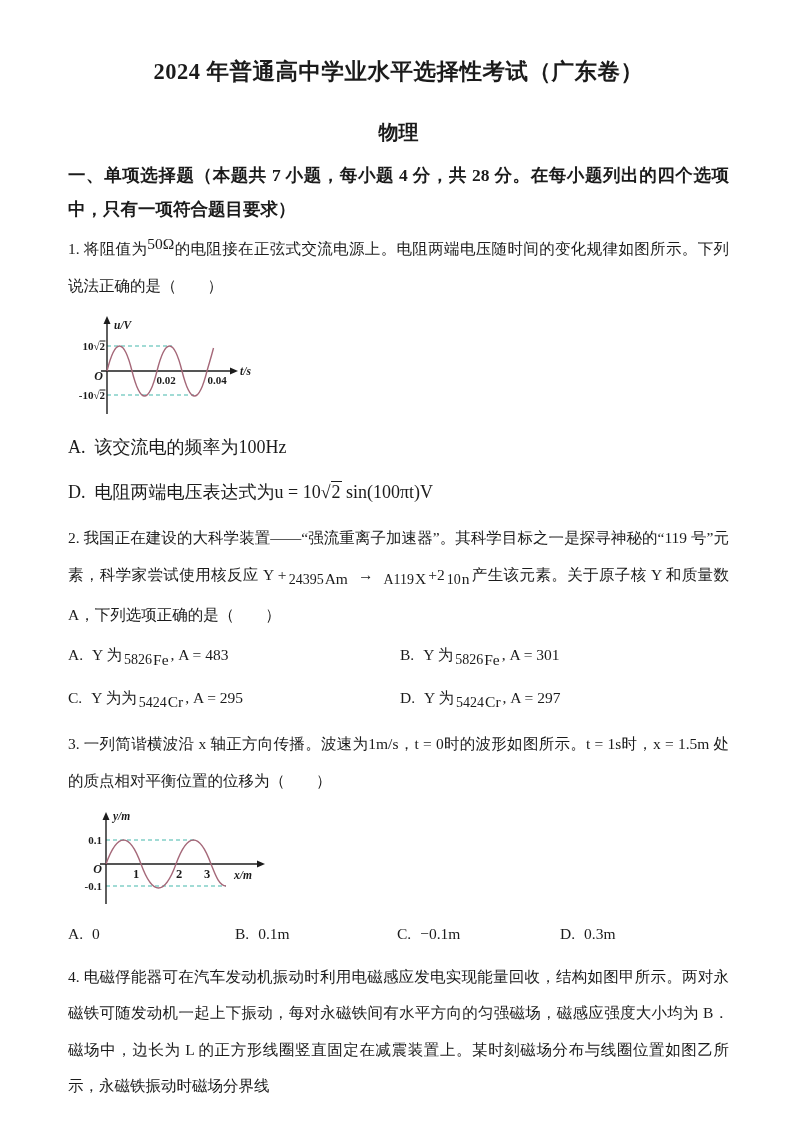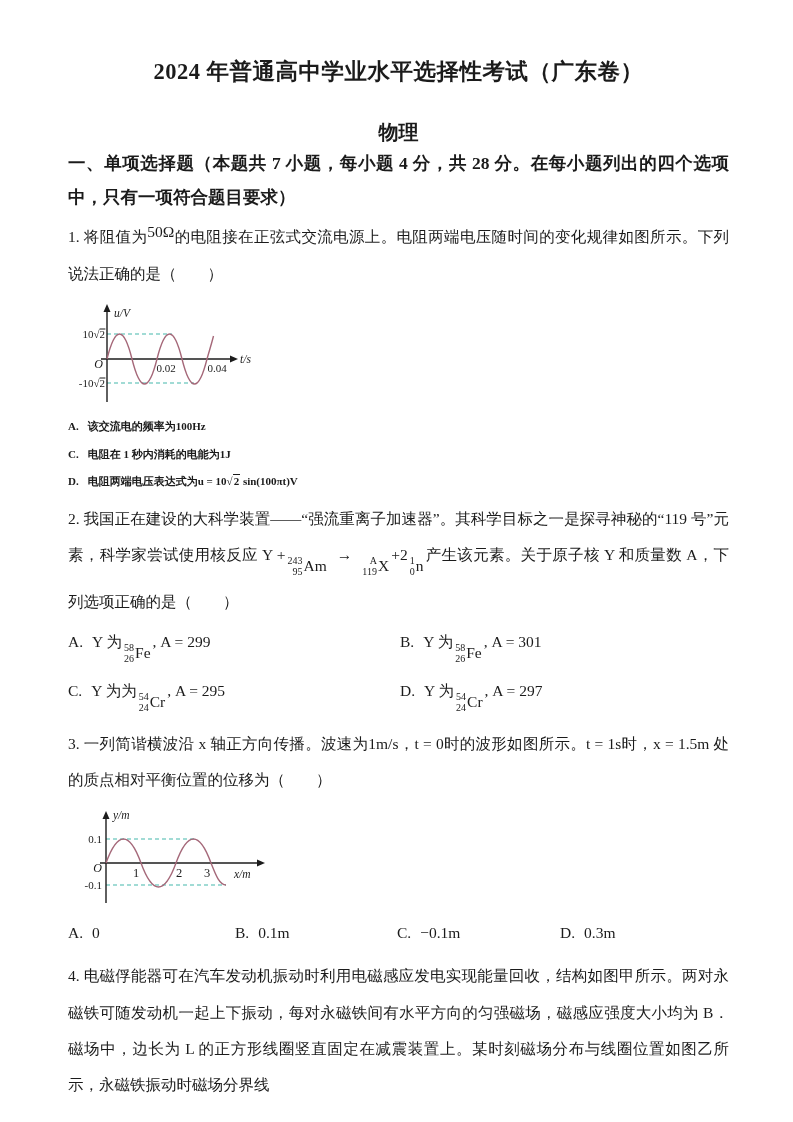--- a/index.html
+++ b/index.html
@@ -8,41 +8,41 @@
     width:793px; height:1122px; overflow:hidden;
     font-family:"Liberation Serif","DejaVu Serif",serif;
     color:#1b1b1b;
   }
   .page { width:793px; height:1122px; padding:56px 64px 0 68px; }
 
   .title   { text-align:center; font-weight:bold; font-size:22.5px; letter-spacing:.5px; }
   .subject { text-align:center; font-weight:bold; font-size:20px; margin-top:32px; }
   .exam-info { text-align:center; font-weight:bold; font-size:16px; margin-top:19px; }
 
-  .section-header { font-weight:bold; font-size:17.5px; line-height:1.95; margin-top:0; text-align:justify; }
+  .section-header { font-weight:bold; font-size:17.5px; line-height:1.95; margin-top:12px; text-align:justify; }
 
   .stem { font-size:15.5px; line-height:2.35; text-align:justify; margin-top:5px; }
   .raised { position:relative; top:-5px; }
 
-  .graph-wrap { margin:10px 0 2px 6px; }
+  .graph-wrap { margin:10px 0 2px 6px;font-weight:bold; }
 
-  .opt-line { font-size:11px; line-height:2.5;font-weight:bold; }
+  .opt-line { font-size:18px; line-height:2.5; }
   .opt-label { margin-right:9px; }
 
   .opts-grid { display:grid; grid-template-columns:332px auto; font-size:15.5px; line-height:2.45; margin-top:2px; }
   .opts-row  { display:flex; font-size:15.5px; line-height:2.5; margin-top:2px; }
   .opts-row .cell-a { width:167px; }
   .opts-row .cell-b { width:162px; }
   .opts-row .cell-c { width:163px; }
 
   .sqrt { white-space:nowrap; }
   .sqrt-arg { border-top:1.3px solid #1b1b1b; padding:0 1px; }
 
   .nuclide { display:inline-flex; align-items:center; vertical-align:-4px; margin:0 2px; }
-  .nuclide .stack { display:inline-flex; flex-direction:column; align-items:flex-end; font-size:10px; line-height:1.1; margin-right:1px; }
+  .nuclide .stack { display:inline-flex; flex-direction:row; font-size:14px; line-height:1.1; margin-right:1px; }
   .nuclide .sym { font-size:15.5px; }
   .rx-arrow { margin:0 8px; }
 
   svg text { font-family:"Liberation Serif","DejaVu Serif",serif; fill:#1b1b1b; }
   .ax-lab { font-style:italic; font-size:11.5px; }
   .tick-lab { font-size:11px; }
   .tick-lab-lg { font-size:12.5px; }
   .o-lab { font-style:italic; font-size:12px; }
 </style>
 </head>
@@ -77,21 +77,20 @@
       <text x="31" y="85" text-anchor="end" class="tick-lab">-10√2</text>
       <line x1="25.6" y1="76" x2="31.4" y2="76" stroke="#1b1b1b" stroke-width="1"></line>
       <text x="29" y="66" text-anchor="end" class="o-lab">O</text>
       <text x="92" y="70" text-anchor="middle" class="tick-lab">0.02</text>
       <text x="143" y="70" text-anchor="middle" class="tick-lab">0.04</text>
     </svg>
   </div>
 
   <div>
     <div class="opt-line"><span class="opt-label">A.</span><span>该交流电的频率为100Hz</span></div>
-    <div class="opt-line"><span class="opt-label">C.</span><span>电阻在 1 秒内消耗的电能为1J</span></div>
     <div class="opt-line"><span class="opt-label">D.</span><span>电阻两端电压表达式为</span><span class="sqrt"><span>u = 10√</span><span class="sqrt-arg">2</span><span> sin(100πt)V</span></span></div>
   </div>
 
   <div class="stem"><span>2. 我国正在建设的大科学装置——“强流重离子加速器”。其科学目标之一是探寻神秘的“119 号”元素，科学家尝试使用核反应 Y +</span><span class="nuclide">
         <span class="stack">
           <span>243</span>
           <span>95</span>
         </span>
         <span class="sym">Am</span>
       </span><span class="rx-arrow">→</span><span class="nuclide">
@@ -108,21 +107,21 @@
         <span class="sym">n</span>
       </span><span>产生该元素。关于原子核 Y 和质量数 A，下列选项正确的是（　　）</span></div>
 
   <div class="opts-grid">
     <div><span class="opt-label">A.</span><span>Y 为</span><span class="nuclide">
           <span class="stack">
             <span>58</span>
             <span>26</span>
           </span>
           <span class="sym">Fe</span>
-        </span><span>, A = 299</span></div>
+        </span><span>, A = 483</span></div>
     <div><span class="opt-label">B.</span><span>Y 为</span><span class="nuclide">
           <span class="stack">
             <span>58</span>
             <span>26</span>
           </span>
           <span class="sym">Fe</span>
         </span><span>, A = 301</span></div>
     <div><span class="opt-label">C.</span><span>Y 为为</span><span class="nuclide">
           <span class="stack">
             <span>54</span>

